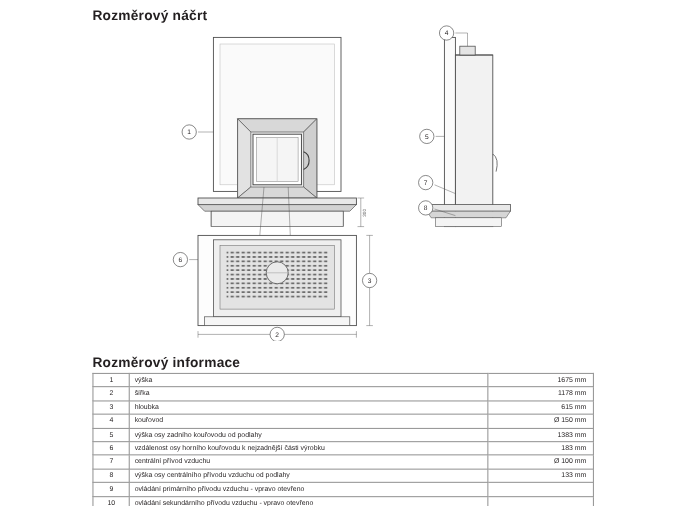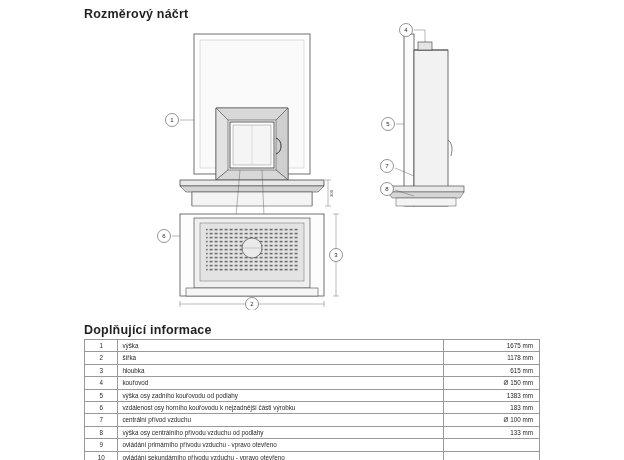--- a/index.html
+++ b/index.html
@@ -191,21 +191,21 @@
         <circle cx="252" cy="235" r="6.5" fill="#ffffff" stroke="#4d4d4d" stroke-width="0.6"></circle>
         <text x="252" y="237.2" text-anchor="middle" font-family="Liberation Sans, sans-serif" font-size="6" fill="#231f20">3</text>
 
         <line x1="88" y1="216" x2="96" y2="216" stroke="#4d4d4d" stroke-width="0.4"></line>
         <circle cx="80" cy="216" r="6.5" fill="#ffffff" stroke="#4d4d4d" stroke-width="0.6"></circle>
         <text x="80" y="218.2" text-anchor="middle" font-family="Liberation Sans, sans-serif" font-size="6" fill="#231f20">6</text>
       </g>
     </svg>
   </div>
 
-  <div class="title" id="title-info">Doplňující informace</div>
+  <div class="title" id="title-info">Rozměrový informace</div>
 
   <table class="info-table">
     <tbody>
       <tr>
         <td class="num">1</td>
         <td class="desc">výška</td>
         <td class="val">1675 mm</td>
       </tr>
       <tr>
         <td class="num">2</td>

